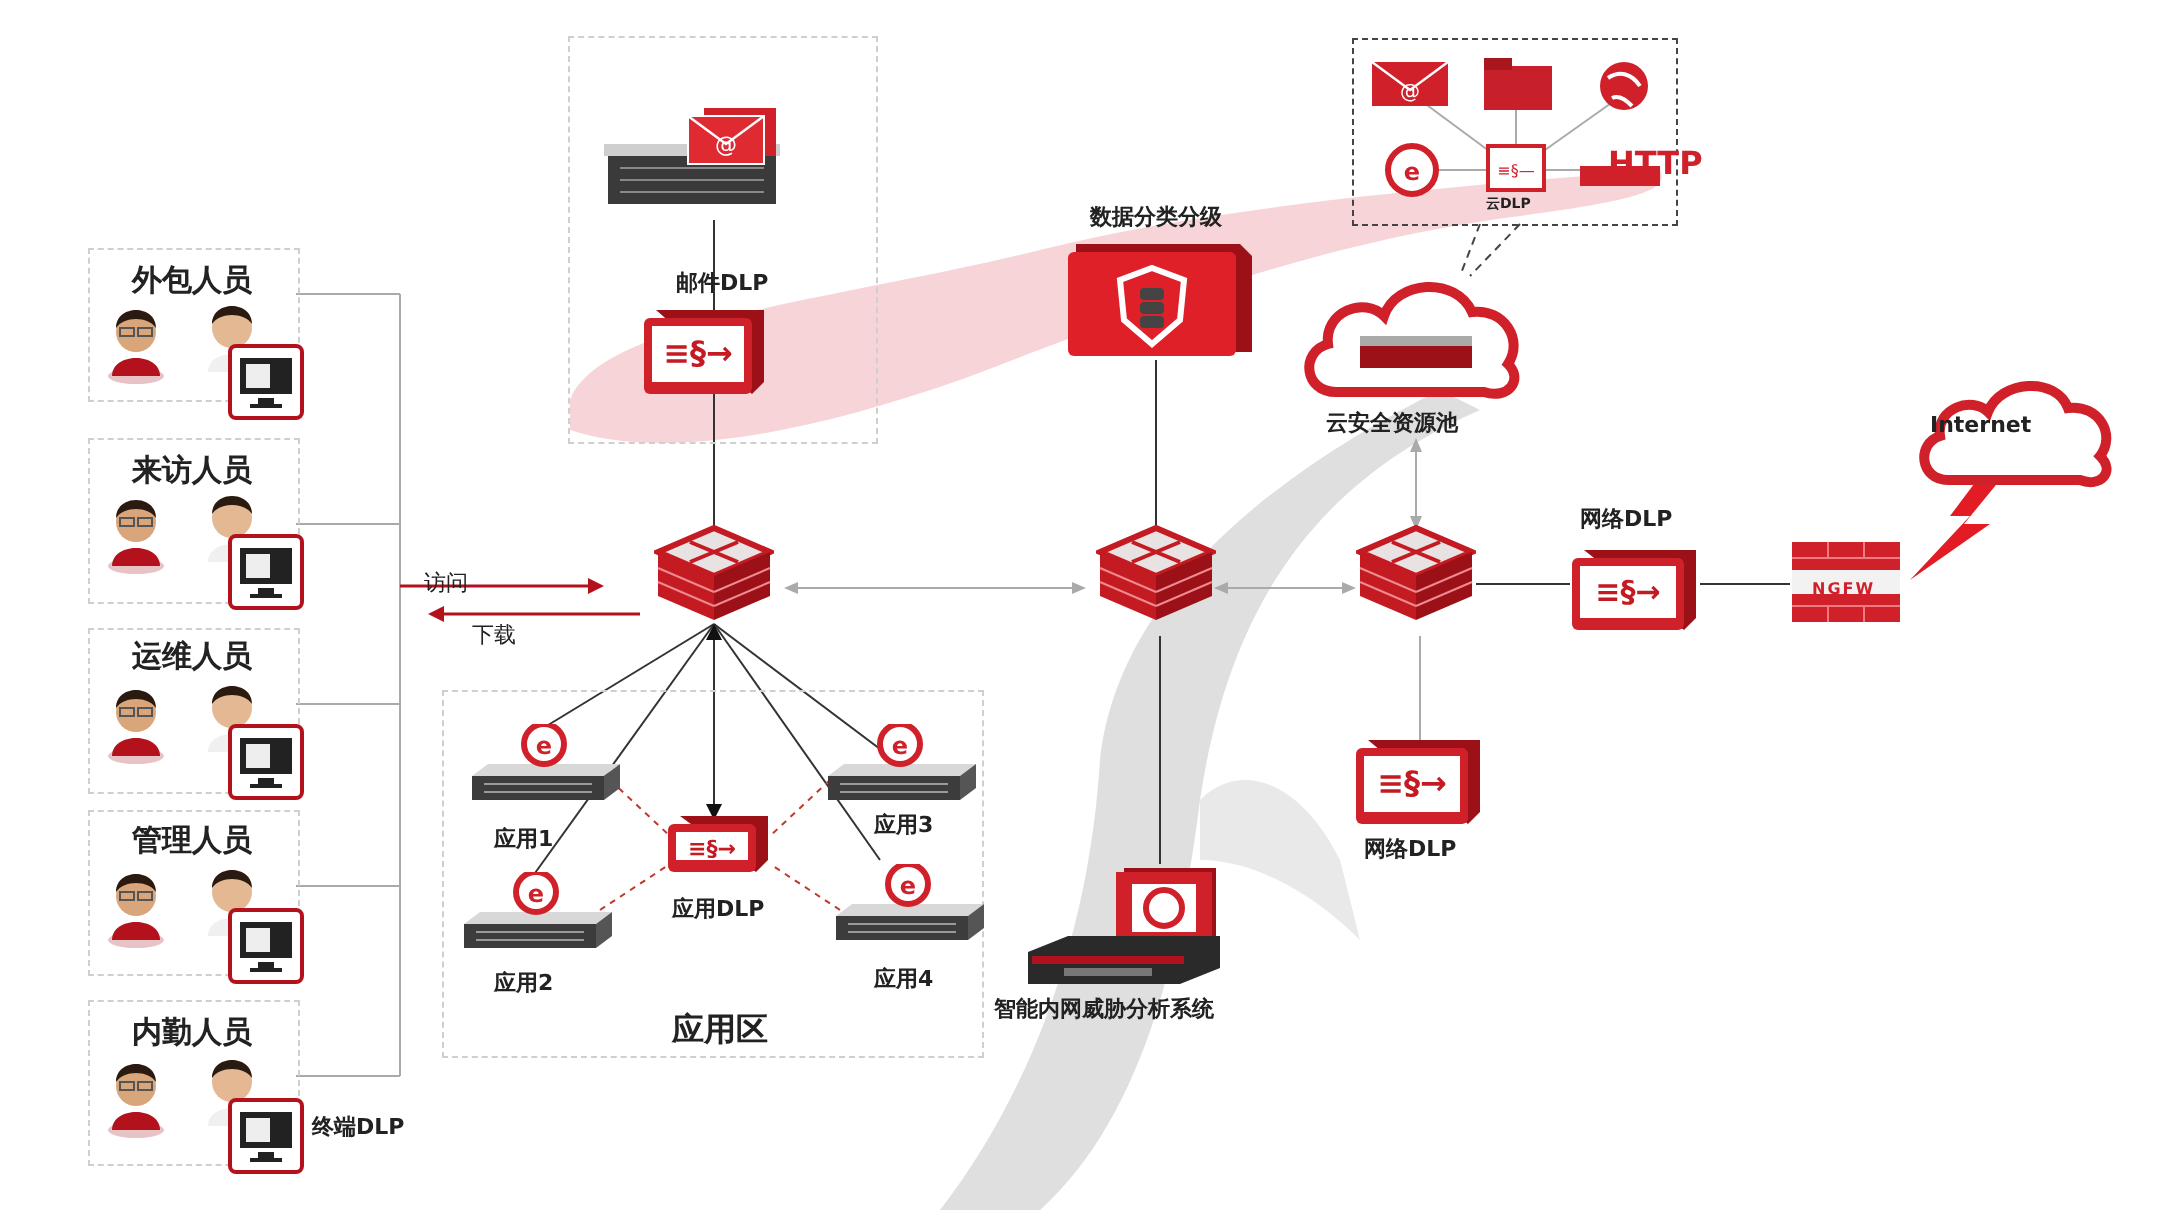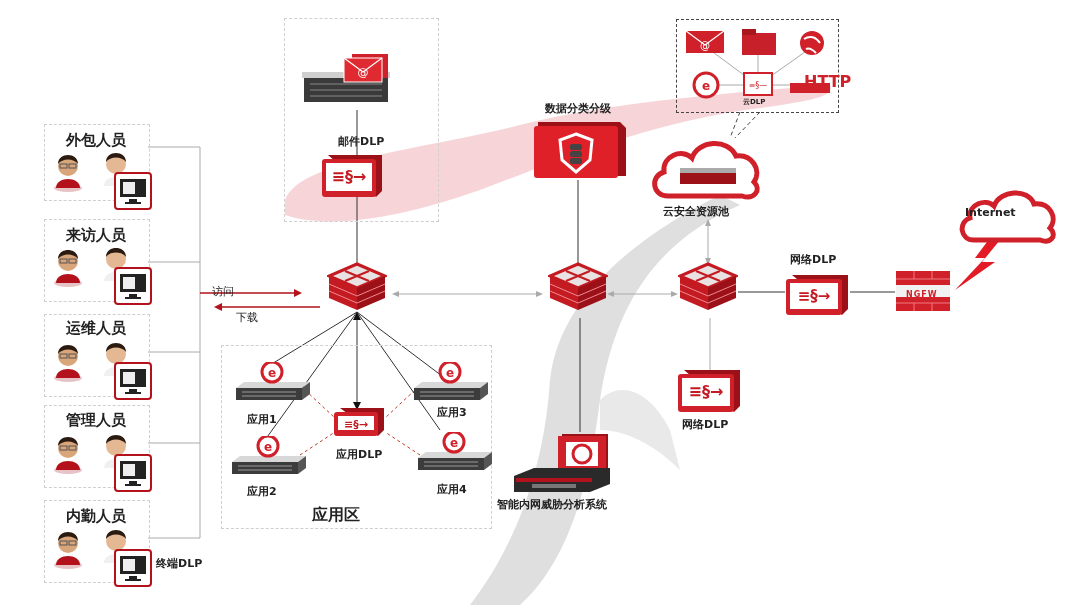--- a/index.html
+++ b/index.html
@@ -222,21 +222,21 @@
     <text x="63" y="24" font-size="11" fill="#fff" text-anchor="middle" font-family="DejaVu Sans, sans-serif">@</text>
   </svg>
   <span class="lbl" style="left:338px;top:134px">邮件DLP</span>
 
   <div class="box" style="left:221px;top:345px;width:269px;height:182px;"></div>
   <span class="lbl" style="left:247px;top:412px">应用1</span>
   <span class="lbl" style="left:247px;top:484px">应用2</span>
   <span class="lbl" style="left:437px;top:405px">应用3</span>
   <span class="lbl" style="left:437px;top:482px">应用4</span>
   <span class="lbl" style="left:336px;top:447px">应用DLP</span>
-  <span class="lbl lbl-big" style="left:312px;top:505px">应用区</span>
+  <span class="lbl lbl-big" style="left:336px;top:505px">应用区</span>
 
   <span class="lbl" style="left:545px;top:101px">数据分类分级</span>
   <svg class="abs" style="left:530px;top:118px" width="96" height="62">
     <polygon points="8,4 90,4 96,10 96,58 14,58 8,52" fill="#9c1018"></polygon>
     <rect x="4" y="8" width="84" height="52" rx="3" fill="#e02029"></rect>
     <path d="M46,16 L62,22 L60,42 L46,54 L32,42 L30,22 Z" fill="none" stroke="#fff" stroke-width="3"></path>
     <rect x="40" y="26" width="12" height="6" rx="2" fill="#444"></rect>
     <rect x="40" y="33" width="12" height="6" rx="2" fill="#444"></rect>
     <rect x="40" y="40" width="12" height="6" rx="2" fill="#444"></rect>
   </svg>

